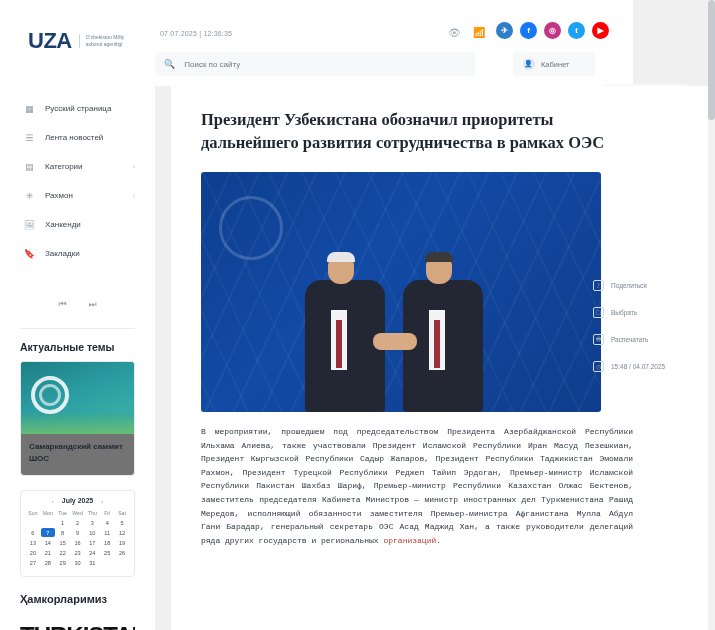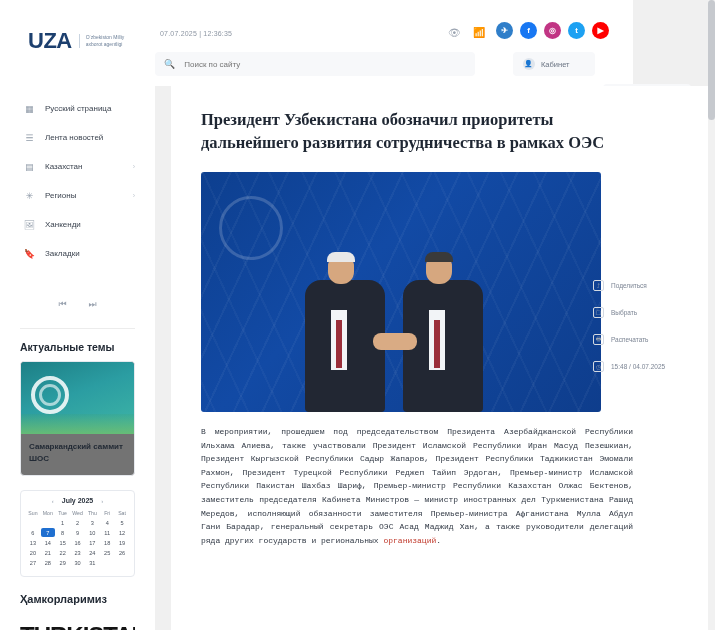--- a/index.html
+++ b/index.html
@@ -357,26 +357,26 @@
     <div class="nav-item">
       <span class="nav-ico">▦</span>
       <span>Русский страница</span>
     </div>
     <div class="nav-item">
       <span class="nav-ico">☰</span>
       <span>Лента новостей</span>
     </div>
     <div class="nav-item">
       <span class="nav-ico">▤</span>
-      <span>Казахстан</span>
+      <span>Категории</span>
       <span class="nav-arrow">›</span>
     </div>
     <div class="nav-item">
       <span class="nav-ico">✳</span>
-      <span>Регионы</span>
+      <span>Рахмон</span>
       <span class="nav-arrow">›</span>
     </div>
     <div class="nav-item">
       <span class="nav-ico">🖼</span>
       <span>Ханкенди</span>
     </div>
     <div class="nav-item">
       <span class="nav-ico">🔖</span>
       <span>Закладки</span>
     </div>

